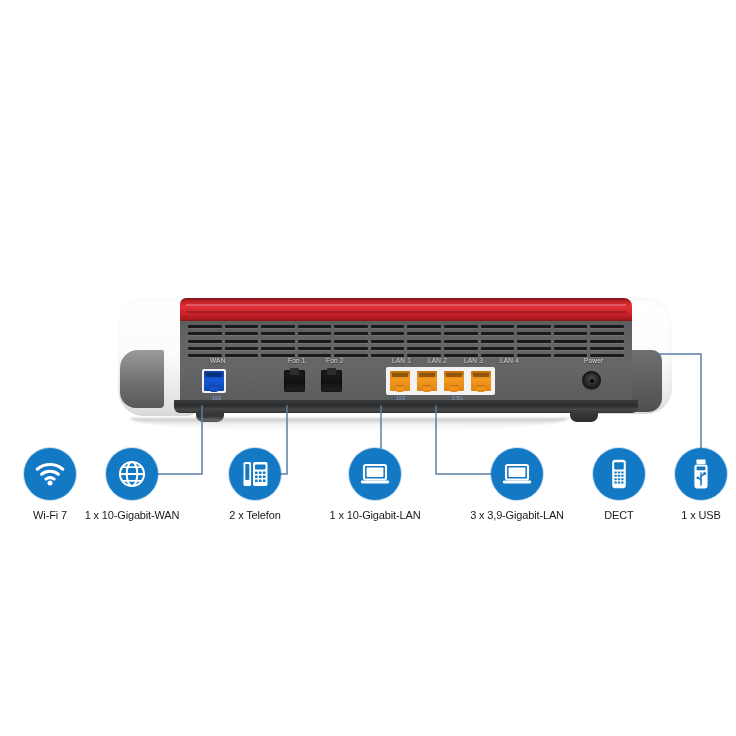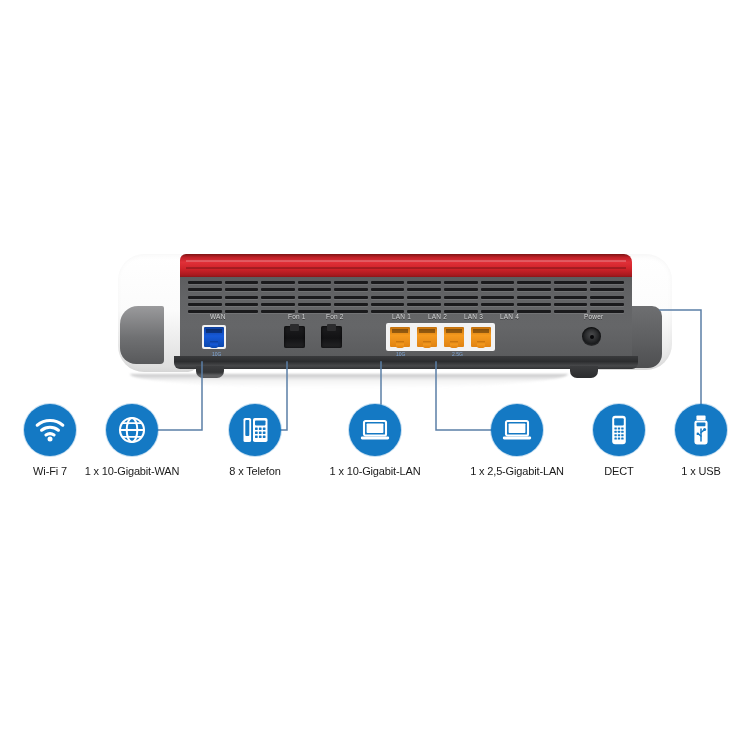--- a/index.html
+++ b/index.html
@@ -12,20 +12,21 @@
     height: 736px;
     position: relative;
     font-family: "Liberation Sans", sans-serif;
     overflow: hidden;
   }
 
   #stage {
     position: absolute;
     inset: 0;
     background: #ffffff;
+    margin-top: 44px;
   }
 
   
   .device {
     position: absolute;
     left: 118px;
     top: 248px;
     width: 554px;
     height: 130px;
   }
@@ -534,41 +535,41 @@
               <rect x="20.8" y="11.6" width="2.7" height="2.4" rx="0.4"></rect>
               <rect x="13" y="15.6" width="2.7" height="2.4" rx="0.4"></rect>
               <rect x="16.9" y="15.6" width="2.7" height="2.4" rx="0.4"></rect>
               <rect x="20.8" y="15.6" width="2.7" height="2.4" rx="0.4"></rect>
               <rect x="13" y="19.6" width="2.7" height="2.4" rx="0.4"></rect>
               <rect x="16.9" y="19.6" width="2.7" height="2.4" rx="0.4"></rect>
               <rect x="20.8" y="19.6" width="2.7" height="2.4" rx="0.4"></rect>
             </g>
           </svg>
         </div>
-        <div class="feat-label">8 x Telefon</div>
+        <div class="feat-label">2 x Telefon</div>
       </div>
       <div class="feature" style="left: 375px;">
         <div class="bubble" style="background: rgb(20, 121, 196);">
           <svg width="30" height="24" viewBox="0 0 30 24">
             <rect x="4" y="3" width="22" height="14.5" rx="1.6" fill="none" stroke="#fff" stroke-width="2.1"></rect>
             <rect x="6.6" y="5.4" width="16.8" height="9.6" rx="0.8" fill="#fff"></rect>
             <rect x="0.8" y="18.6" width="28.4" height="2.9" rx="1.4" fill="#fff"></rect>
           </svg>
         </div>
         <div class="feat-label">1 x 10-Gigabit-LAN</div>
       </div>
       <div class="feature" style="left: 517px;">
         <div class="bubble" style="background: rgb(20, 121, 196);">
           <svg width="30" height="24" viewBox="0 0 30 24">
             <rect x="4" y="3" width="22" height="14.5" rx="1.6" fill="none" stroke="#fff" stroke-width="2.1"></rect>
             <rect x="6.6" y="5.4" width="16.8" height="9.6" rx="0.8" fill="#fff"></rect>
             <rect x="0.8" y="18.6" width="28.4" height="2.9" rx="1.4" fill="#fff"></rect>
           </svg>
         </div>
-        <div class="feat-label">1 x 2,5-Gigabit-LAN</div>
+        <div class="feat-label">3 x 3,9-Gigabit-LAN</div>
       </div>
       <div class="feature" style="left: 619px;">
         <div class="bubble" style="background: rgb(20, 121, 196);">
           <svg width="20" height="30" viewBox="0 0 20 30">
             <rect x="3.2" y="0.8" width="13.6" height="28.4" rx="3" fill="#fff"></rect>
             <rect x="5.2" y="3.2" width="9.6" height="7.2" rx="1" fill="#1479c4"></rect>
             <g fill="#1479c4">
               <rect x="5.4" y="12.4" width="2.4" height="2" rx="0.4"></rect>
               <rect x="8.8" y="12.4" width="2.4" height="2" rx="0.4"></rect>
               <rect x="12.2" y="12.4" width="2.4" height="2" rx="0.4"></rect>

